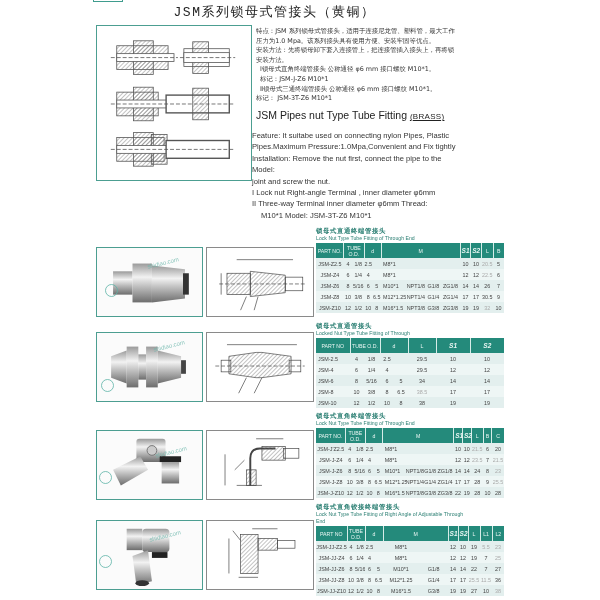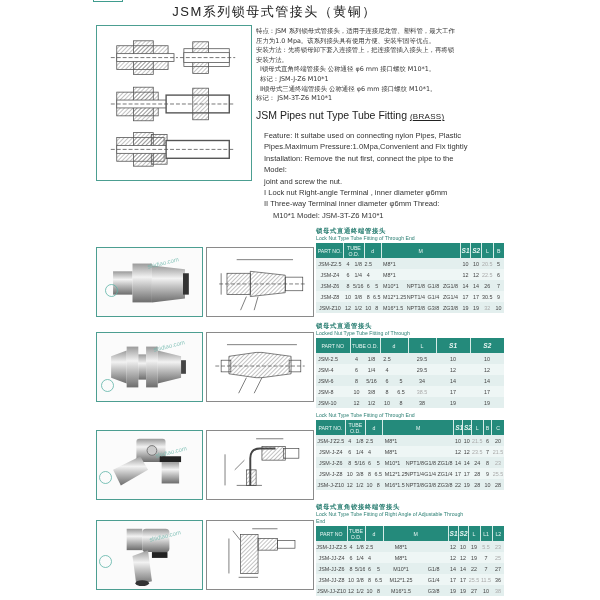--- a/index.html
+++ b/index.html
@@ -1,21 +1,21 @@
 <!DOCTYPE html>
 <html><head>
 <meta charset="utf-8">
 <style>
   * { box-sizing: border-box; margin: 0; padding: 0; }
   html, body { width: 600px; height: 600px; background: #ffffff; overflow: hidden; }
   body { font-family: "Liberation Sans", sans-serif; color: #333; position: relative; }
 
   .page-title {
     position: absolute; left: 0; top: 3px; width: 549px; text-align: center;
-    font-family: Liberation Sans, sans-serif; font-size: 13px; letter-spacing: 1.5px; color: #222;
+    font-family: Liberation Mono, monospace; font-size: 13px; letter-spacing: 1.5px; color: #222;
   }
   .top-tab {
     position: absolute; left: 93px; top: -6px; width: 30px; height: 8px;
     border: 1px solid #3f9c8e; border-top: none; background: #fff;
   }
 
   
   .intro-frame {
     position: absolute; left: 96px; top: 25px; width: 156px; height: 156px;
     border: 1.5px solid #4c9e91; background: #fff;
@@ -27,21 +27,21 @@
     position: absolute; left: 256px; top: 27px; width: 244px;
     font-family: "DejaVu Sans", sans-serif; font-size: 6.4px; line-height: 9.6px; color: #333;
   }
   .intro-cn .ind { padding-left: 4px; }
   .intro-en-title {
     position: absolute; left: 256px; top: 109px; width: 250px;
     font-size: 10.5px; color: #222;
   }
   .intro-en-title .brass { font-size: 8px; letter-spacing: 0.3px; text-decoration: underline; }
   .intro-en {
-    position: absolute; left: 264px; top: 130px; width: 240px;
+    position: absolute; left: 252px; top: 130px; width: 240px;
     font-size: 7.6px; line-height: 11.4px; color: #333;
   }
   .intro-en .ind { padding-left: 9px; }
 
   
   .photo-box {
     position: absolute; width: 107px; height: 70px;
     border: 1.5px solid #4c9e91; background: #fbfbfb; overflow: hidden;
   }
   .draw-box {
@@ -439,20 +439,21 @@
           <td>8</td>
           <td>38</td>
           <td>19</td>
           <td>19</td>
     </tr>
   </tbody>
     </table>
 </div>
 
 <div class="tbl-block" style="top:412px;">
+  <div class="tbl-cn">锁母式直角终端管接头</div>
   <div class="tbl-en">Lock Nut Type Tube Fitting of Through End</div>
   <table>
     <colgroup>
       <col style="width:27px">
         <col style="width:8px">
         <col style="width:10px">
         <col style="width:8px">
         <col style="width:8px">
       <col style="width:21px">
         <col style="width:17px">

